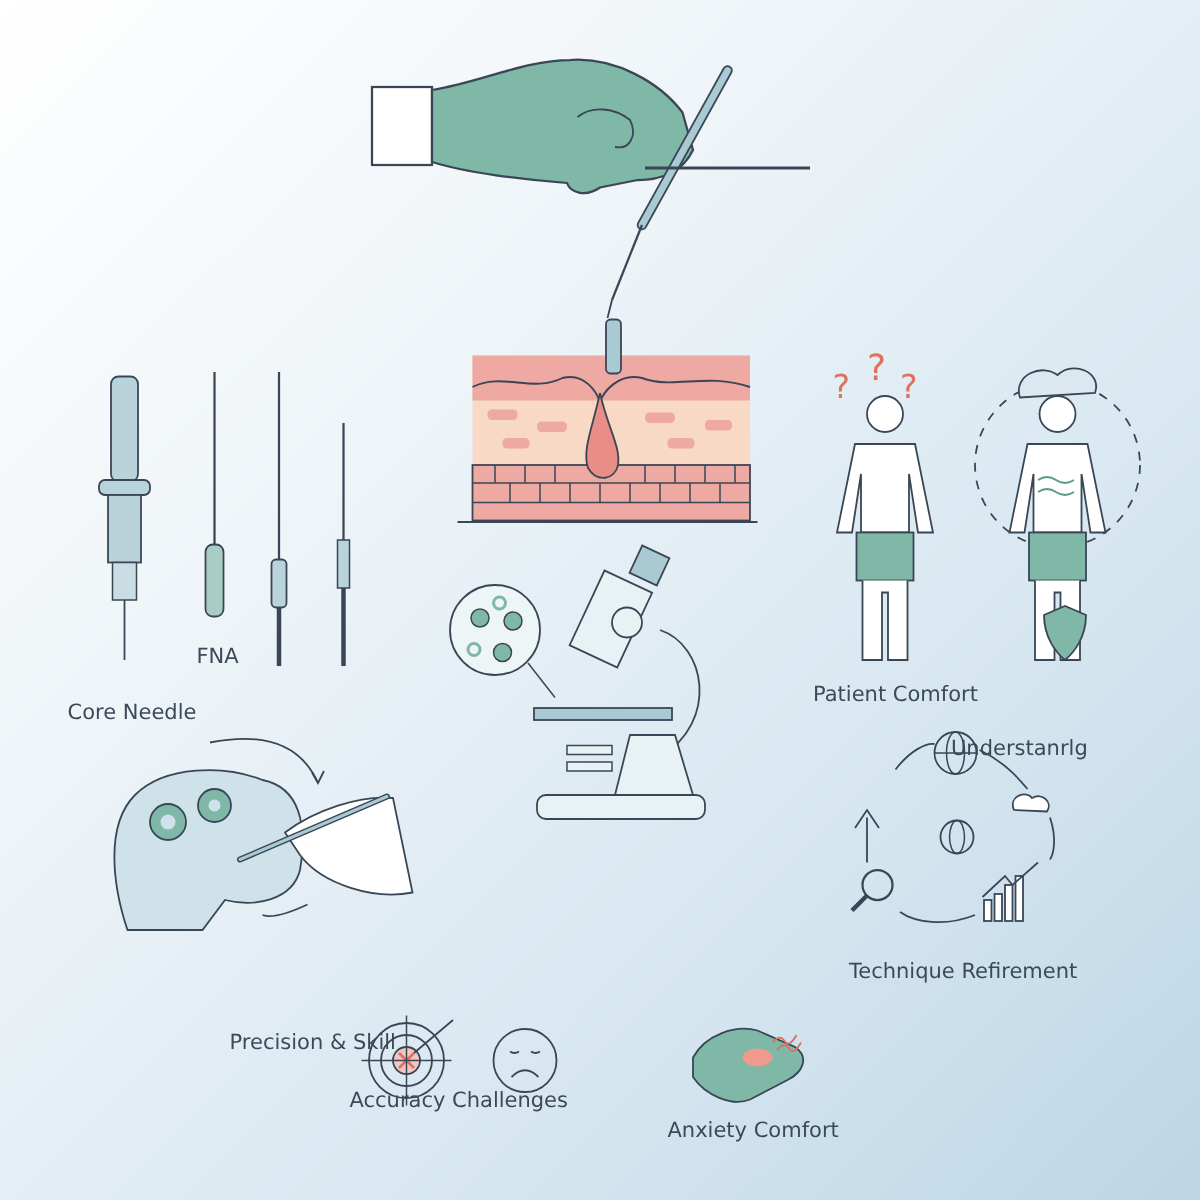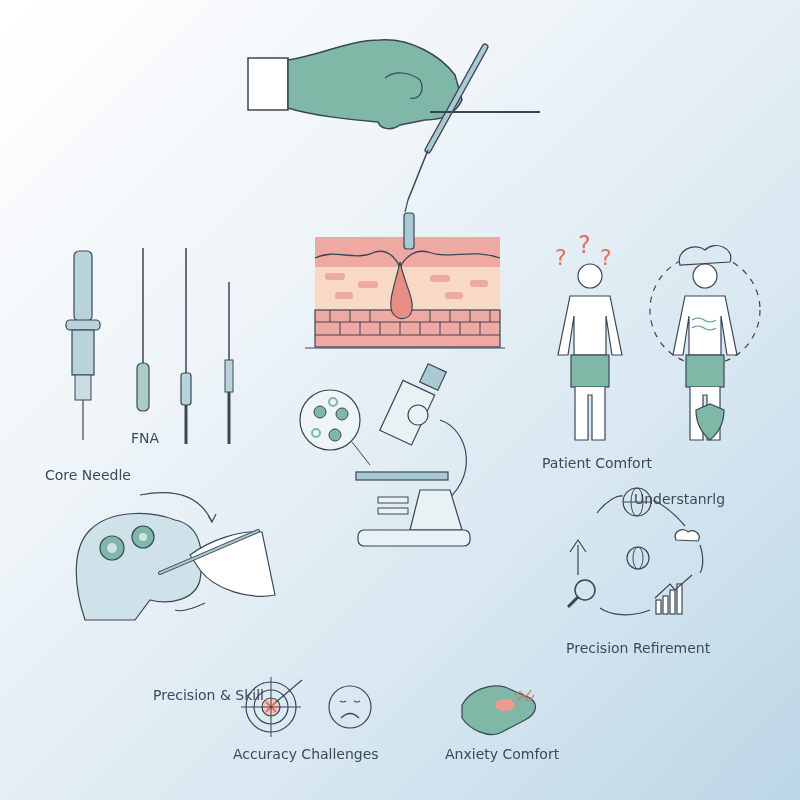--- a/index.html
+++ b/index.html
@@ -153,35 +153,35 @@
       <rect x="670" y="590" width="5" height="24"></rect>
       <rect x="677" y="584" width="5" height="30"></rect>
   </g>
   <path d="M655,598 L670,584 L675,590 L692,575" fill="none" stroke="#3a4656" stroke-width="1.2"></path>
   <path d="M597,513 C607,500 618,495 623,496" fill="none" stroke="#3a4656" stroke-width="1.2"></path>
   <path d="M653,500 C670,508 680,520 685,526" fill="none" stroke="#3a4656" stroke-width="1.2"></path>
   <path d="M700,545 C705,560 702,570 700,573" fill="none" stroke="#3a4656" stroke-width="1.2"></path>
   <path d="M650,610 C630,618 610,615 600,608" fill="none" stroke="#3a4656" stroke-width="1.2"></path>
   <path d="M578,575 L578,545 M570,552 L578,540 L586,552" fill="none" stroke="#3a4656" stroke-width="1.2"></path>
 </svg>
-<div class="label" style="left:566px;top:640px;">Precision Refirement</div>
+<div class="label" style="left:566px;top:640px;">Technique Refirement</div>
 
 <svg style="left:0;top:0;" width="800" height="800">
   <circle cx="271" cy="707" r="25" fill="none" stroke="#3a4656" stroke-width="1.2"></circle>
   <circle cx="271" cy="707" r="17" fill="none" stroke="#3a4656" stroke-width="1.2"></circle>
   <circle cx="271" cy="707" r="9" fill="#f3c6c0" stroke="#3a4656" stroke-width="1.2"></circle>
   <path d="M266,702 L276,712 M276,702 L266,712" stroke="#e0705f" stroke-width="1.8"></path>
   <line x1="241" y1="707" x2="301" y2="707" stroke="#3a4656"></line>
   <line x1="271" y1="677" x2="271" y2="737" stroke="#3a4656"></line>
   <line x1="276" y1="702" x2="302" y2="680" stroke="#3a4656" stroke-width="1.2"></line>
 </svg>
 <svg style="left:0;top:0;" width="800" height="800">
   <circle cx="350" cy="707" r="21" fill="none" stroke="#3a4656" stroke-width="1.2"></circle>
   <path d="M340,701 q3,2 6,0 M354,701 q3,2 6,0" fill="none" stroke="#3a4656" stroke-width="1.2"></path>
   <path d="M341,718 q9,-9 18,0" fill="none" stroke="#3a4656" stroke-width="1.2"></path>
 </svg>
 <svg style="left:0;top:0;" width="800" height="800">
   <path d="M462,705 C470,690 490,683 505,687 L530,698 C540,705 535,715 525,720 L500,733 C488,738 470,730 462,718 Z" fill="#7fb8a6" stroke="#3a4656" stroke-width="1.2"></path>
   <ellipse cx="505" cy="705" rx="10" ry="6" fill="#ef9a8e"></ellipse>
   <path d="M515,695 q5,-6 8,-1 t8,-4 M518,700 q5,-6 8,-1 t8,-4" fill="none" stroke="#e0705f" stroke-width="1.2"></path>
 </svg>
-<div class="label" style="left:233px;top:746px;text-align:center;">Accuracy Challenges</div>
+<div class="label" style="left:233px;top:726px;text-align:center;">Accuracy Challenges</div>
 <div class="label" style="left:445px;top:746px;">Anxiety Comfort</div>
 
 </body></html>

